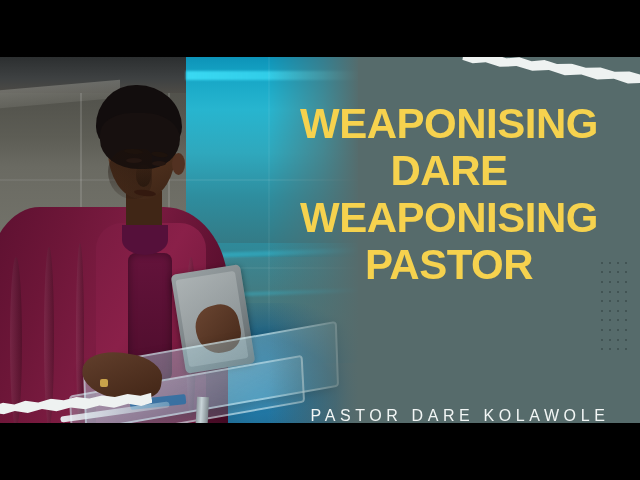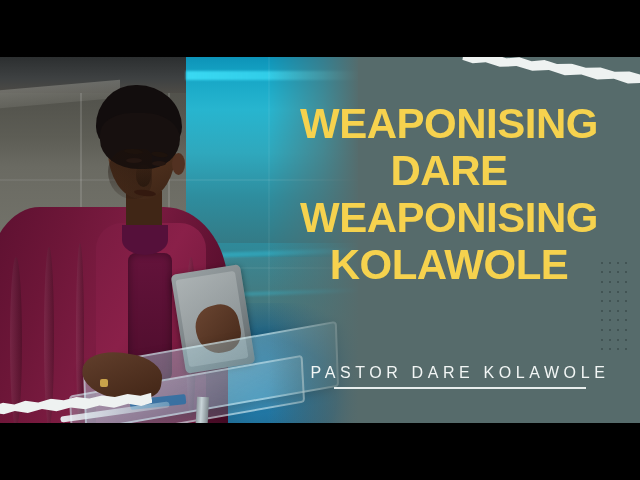--- a/index.html
+++ b/index.html
@@ -416,20 +416,21 @@
     z-index: 50;
     text-align: center;
   }
   .subtitle {
     font-family: "Liberation Sans", sans-serif;
     font-size: 16px;
     font-weight: normal;
     letter-spacing: 4.6px;
     color: #f2f6f5;
     white-space: nowrap;
+    margin-top: 43px;
   }
   .subtitle-rule {
     margin: 5px auto 0 auto;
     width: 252px;
     height: 2px;
     background: #e8eeed;
   }
 </style>
 </head>
 <body>
@@ -539,21 +540,21 @@
       <i></i>
   </div>
 
   <div class="torn torn-top"></div>
   <div class="torn torn-bottom"></div>
 
   <div class="title-block">
     <div class="title-line">WEAPONISING</div>
     <div class="title-line">DARE</div>
     <div class="title-line">WEAPONISING</div>
-    <div class="title-line">KOLAWOLE</div>
+    <div class="title-line">PASTOR</div>
   </div>
 
   <div class="subtitle-block">
     <div class="subtitle">PASTOR DARE KOLAWOLE</div>
     <div class="subtitle-rule"></div>
   </div>
 
   <div class="letterbox letterbox-top"></div>
   <div class="letterbox letterbox-bottom"></div>
 

